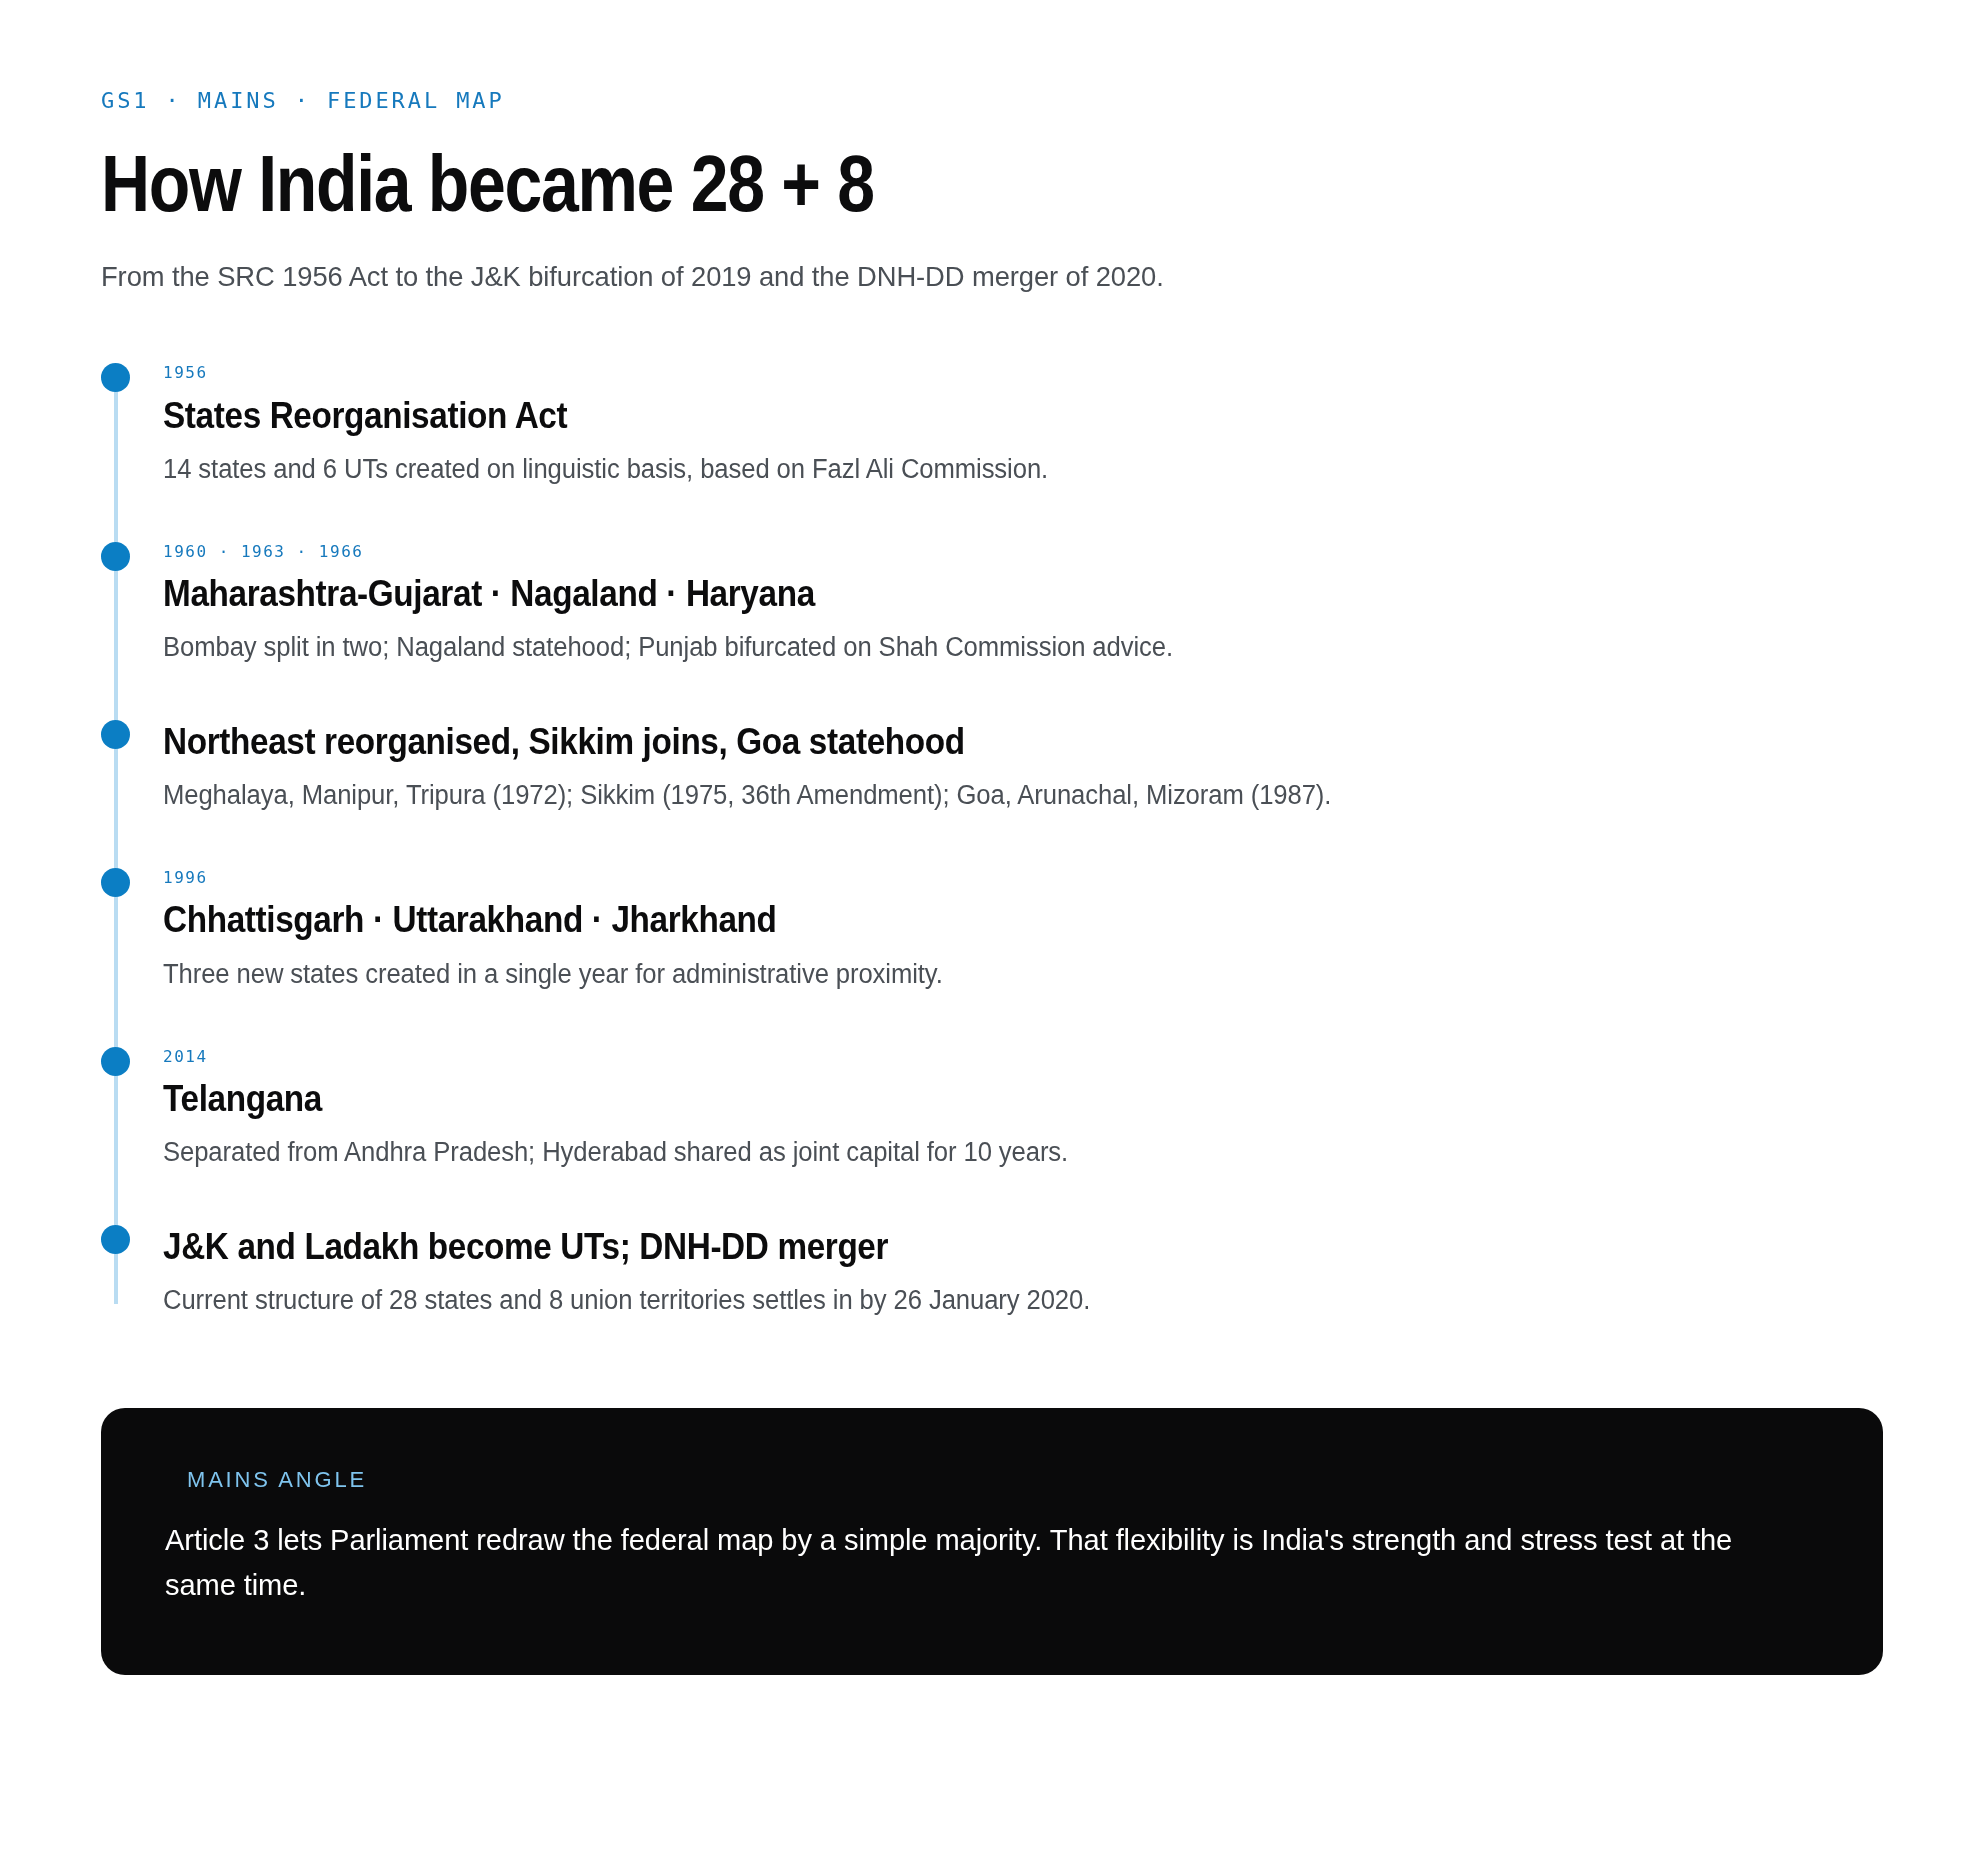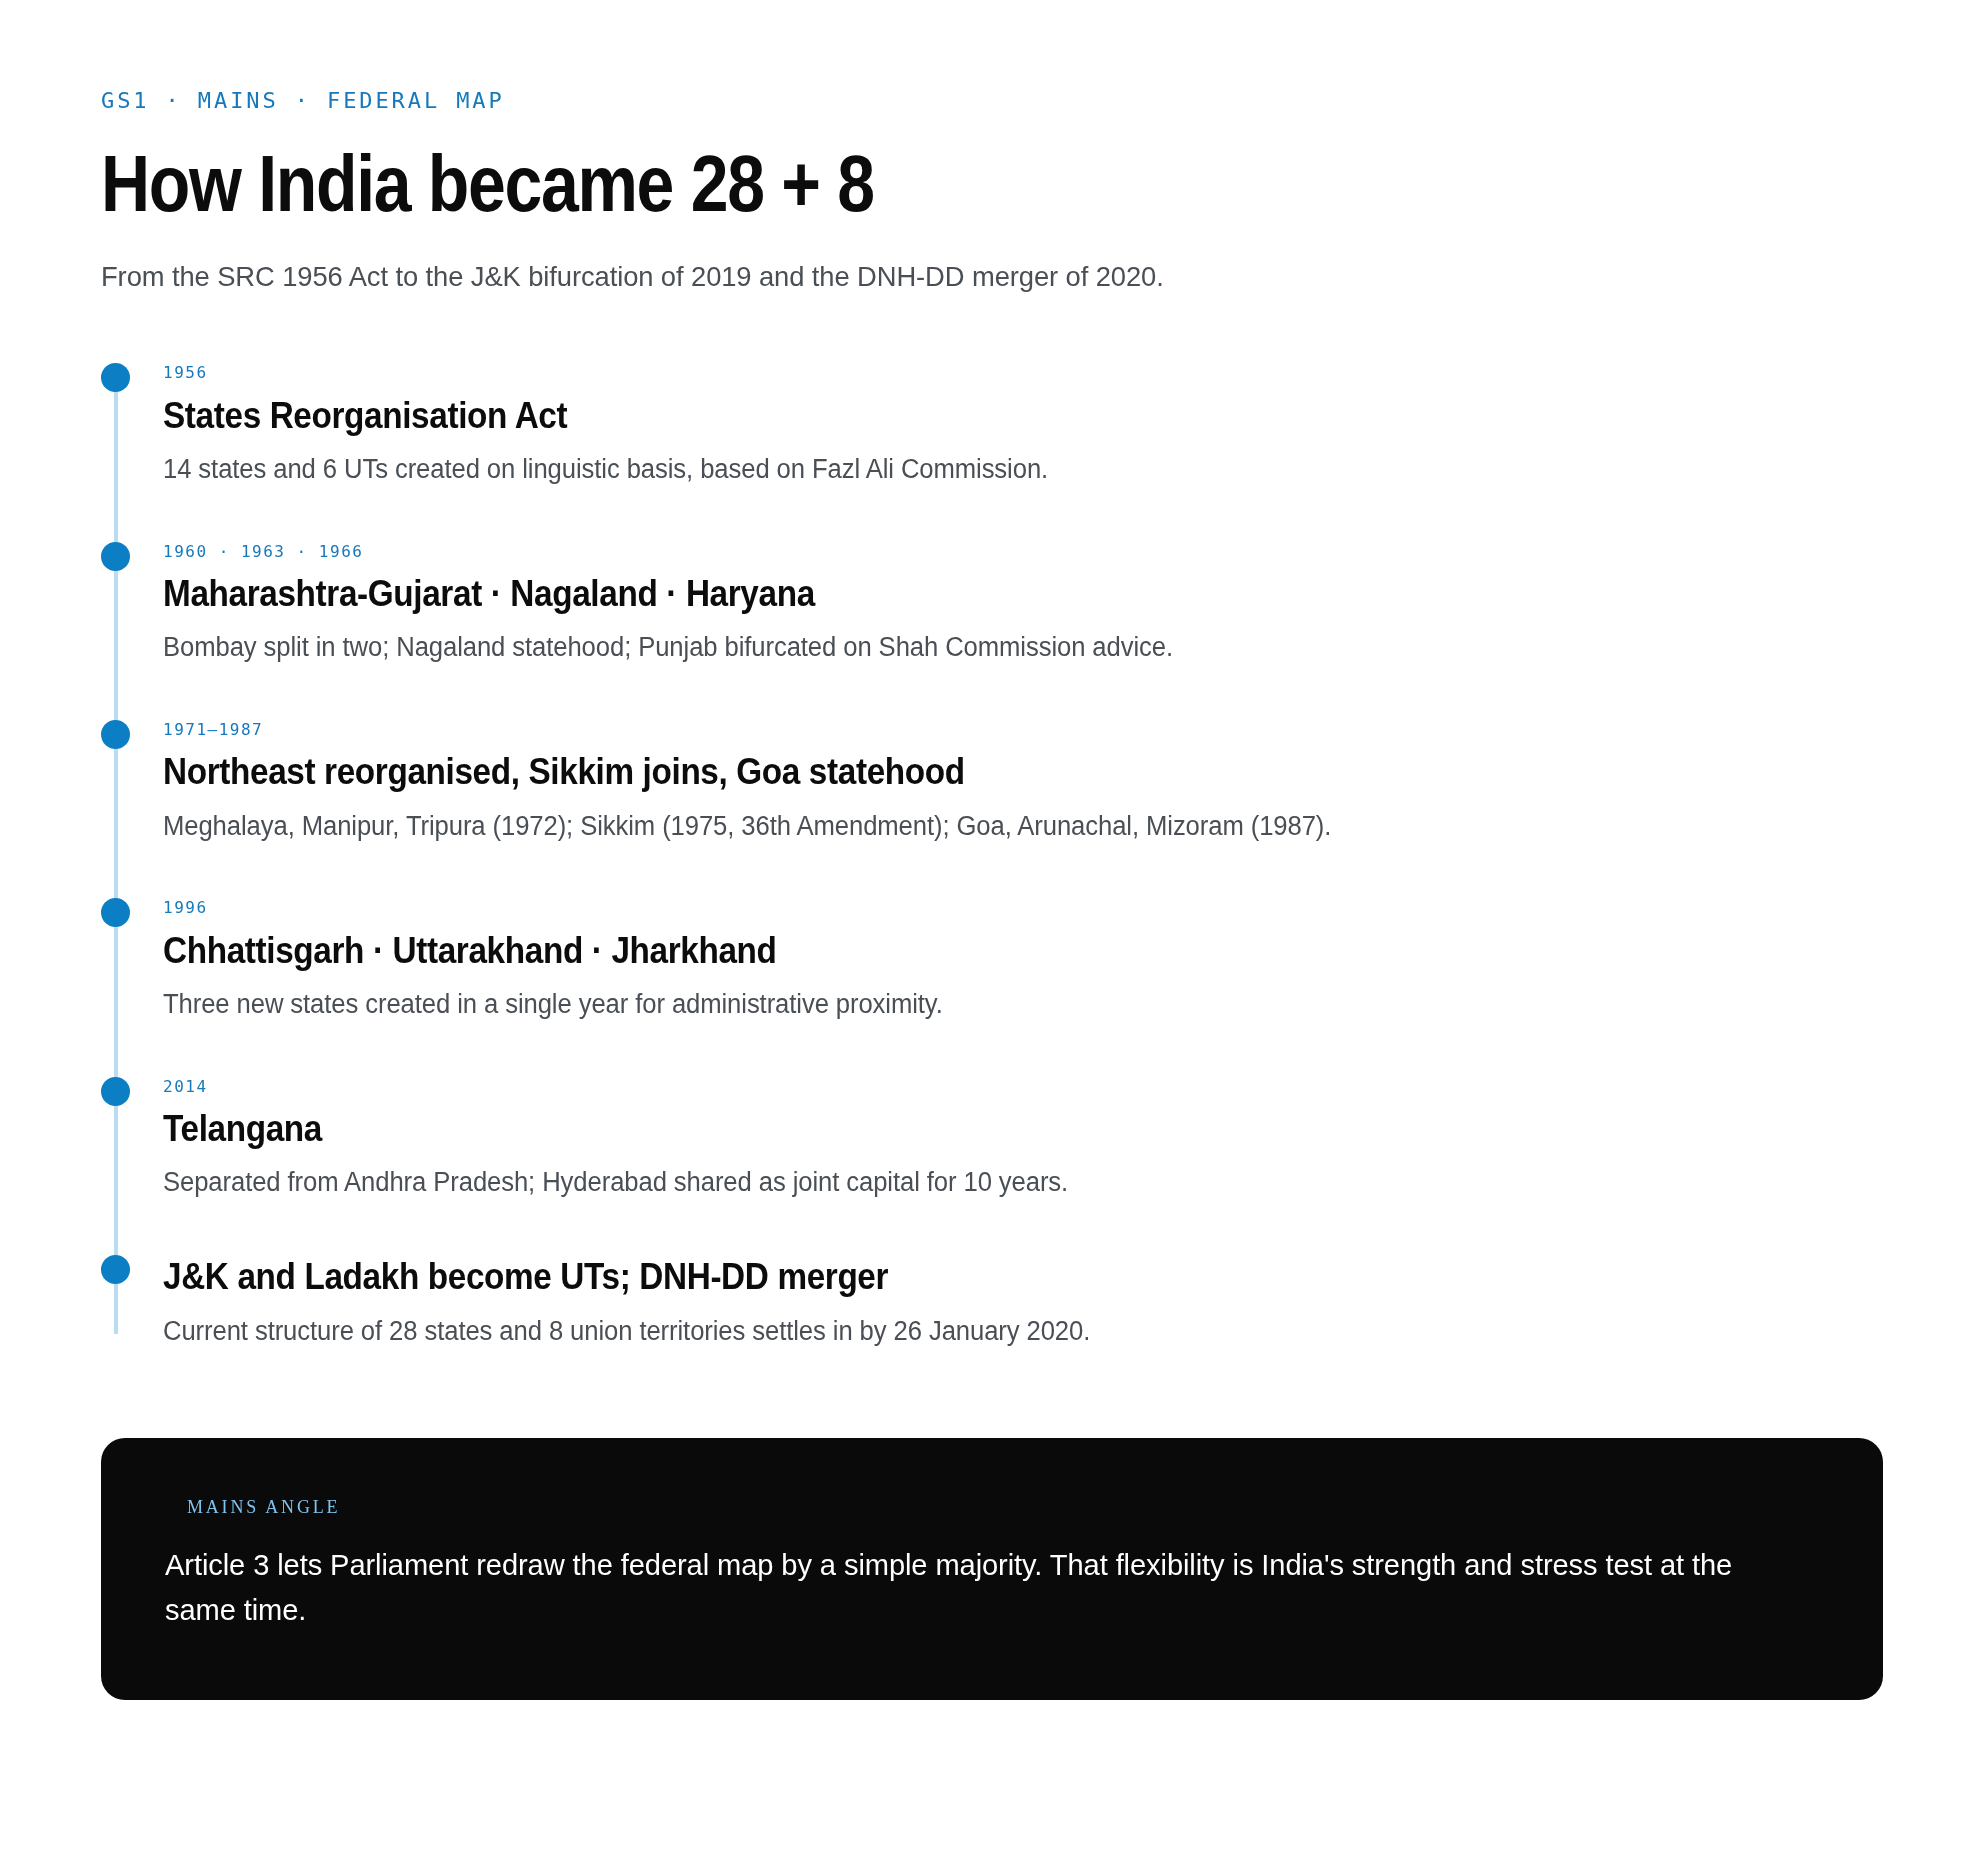--- a/index.html
+++ b/index.html
@@ -138,22 +138,22 @@
 
   
   .callout {
     margin: 88px 101px 0 101px;
     background: #0a0a0b;
     border-radius: 24px;
     padding: 59px 64px 68px 64px;
   }
 
   .callout-label {
-    font-family: Liberation Serif, serif;
-    font-size: 18px;
+    font-family: Liberation Sans, sans-serif;
+    font-size: 22px;
     letter-spacing: 2.8px;
     color: #7fc4ee;
     margin-bottom: 24px;
     white-space: nowrap;
     padding-left: 22px;
   }
 
   .callout-text {
     font-size: 30px;
     line-height: 1.5;
@@ -189,21 +189,20 @@
 
       <div class="tl-item">
         <span class="tl-dot"></span>
         <div class="tl-years">1960 · 1963 · 1966</div>
         <div class="tl-title">Maharashtra-Gujarat · Nagaland · Haryana</div>
         <div class="tl-desc">Bombay split in two; Nagaland statehood; Punjab bifurcated on Shah Commission advice.</div>
       </div>
 
       <div class="tl-item">
         <span class="tl-dot"></span>
-        <div class="tl-years">1971–1987</div>
         <div class="tl-title">Northeast reorganised, Sikkim joins, Goa statehood</div>
         <div class="tl-desc">Meghalaya, Manipur, Tripura (1972); Sikkim (1975, 36th Amendment); Goa, Arunachal, Mizoram (1987).</div>
       </div>
 
       <div class="tl-item">
         <span class="tl-dot"></span>
         <div class="tl-years">1996</div>
         <div class="tl-title">Chhattisgarh · Uttarakhand · Jharkhand</div>
         <div class="tl-desc">Three new states created in a single year for administrative proximity.</div>
       </div>

